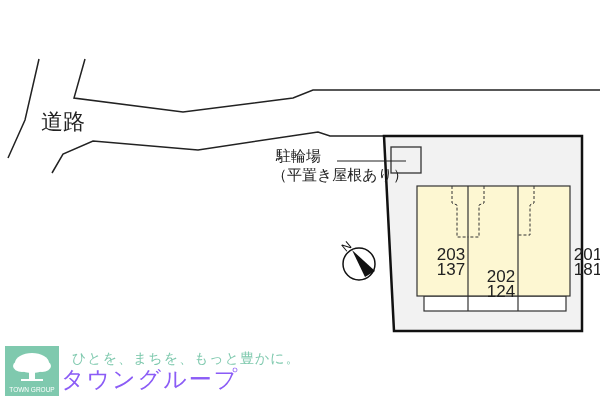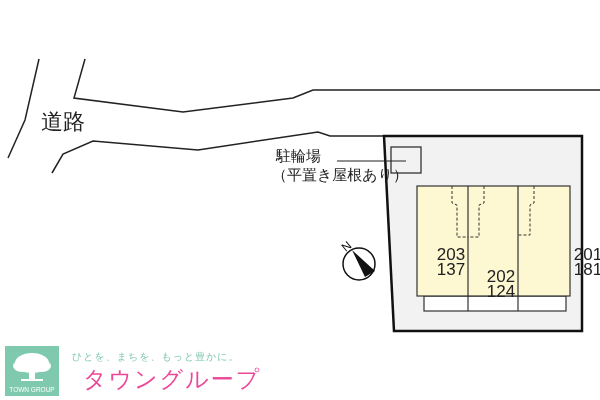--- a/index.html
+++ b/index.html
@@ -5,22 +5,22 @@
   html, body { margin:0; padding:0; background:#ffffff; }
   body { width:600px; height:400px; position:relative; overflow:hidden; font-family:"DejaVu Sans", sans-serif; }
   #map { position:absolute; left:0; top:0; }
   .lbl { position:absolute; color:#222; white-space:nowrap; }
   .road-label { left:41px; top:107px; font-size:22px; }
   .bike-label { left:276px; top:147px; font-size:15px; line-height:18px;text-align:center; }
   .bike-sub { left:228px; top:166px; font-size:15px; line-height:18px;margin-left:44px; }
   .unit { position:absolute; font-family:"Liberation Sans", sans-serif; font-size:17px; line-height:15px; text-align:center; color:#222; width:66px; }
   .logo-box { position:absolute; left:5px; top:346px; width:54px; height:50px; background:#7fc9ae; }
   .logo-text { position:absolute; left:0; bottom:3px; width:54px; text-align:center; color:#fff; font-size:6.5px; font-family:"Liberation Sans", sans-serif; }
-  .tagline { position:absolute; left:72px; top:350px; font-size:10px; color:#7fc9ae; letter-spacing:1px; }
-  .brand { position:absolute; left:83px; top:364px; font-size:23px; color:#ec4899; letter-spacing:2px;font-family:Liberation Mono, monospace; }
+  .tagline { position:absolute; left:72px; top:350px; font-size:14px; color:#7fc9ae; letter-spacing:1px; }
+  .brand { position:absolute; left:61px; top:364px; font-size:23px; color:#8b5cf6; letter-spacing:2px;font-family:Liberation Mono, monospace; }
 </style>
 </head>
 <body>
 
 <svg id="map" width="600" height="400" viewBox="0 0 600 400">
 
   <g stroke="#222" stroke-width="1.5" fill="none">
     <polyline points="39,59 25,120 8,158"></polyline>
     <polyline points="85,59 74,98 183,112 293,98 313,90 600,90"></polyline>
     <polyline points="52,173 63,154 93,141 198,150 318,132 330,136 385,136"></polyline>

